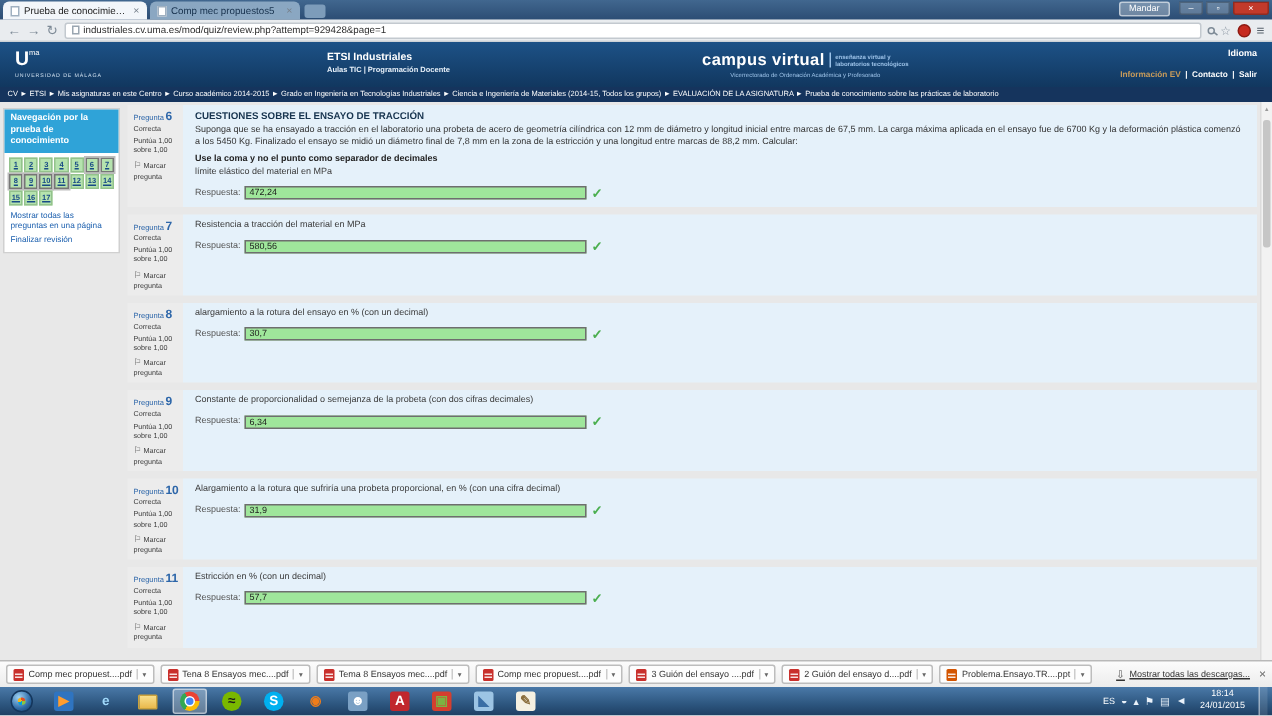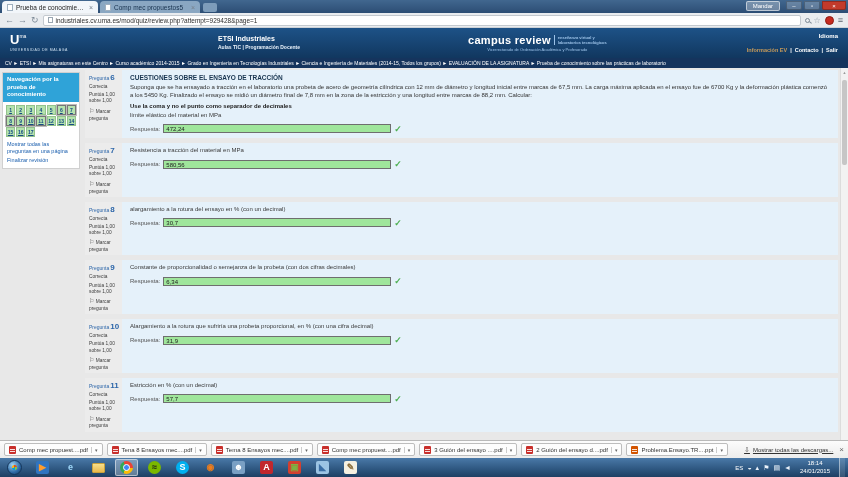--- a/index.html
+++ b/index.html
@@ -162,21 +162,21 @@
     <div class="uma-logo">
       <div><span class="uma-mark">U</span><span class="uma-sup">ma</span></div>
       <div class="uma-cap">UNIVERSIDAD DE MÁLAGA</div>
     </div>
     <div class="etsi-block">
       <div class="etsi-title">ETSI Industriales</div>
       <div class="etsi-sub">Aulas TIC  |  Programación Docente</div>
     </div>
     <div class="campus-block">
       <div class="campus-row">
-        <span class="campus-brand">campus review</span>
+        <span class="campus-brand">campus virtual</span>
         <span class="campus-div"></span>
         <span class="campus-tags">
           <span>enseñanza virtual y</span><br>
           <span>laboratorios tecnológicos</span>
         </span>
       </div>
       <div class="campus-sub">Vicerrectorado de Ordenación Académica y Profesorado</div>
     </div>
     <div class="hdr-right-top">Idioma</div>
     <div class="hdr-links" id="hdr-links">

